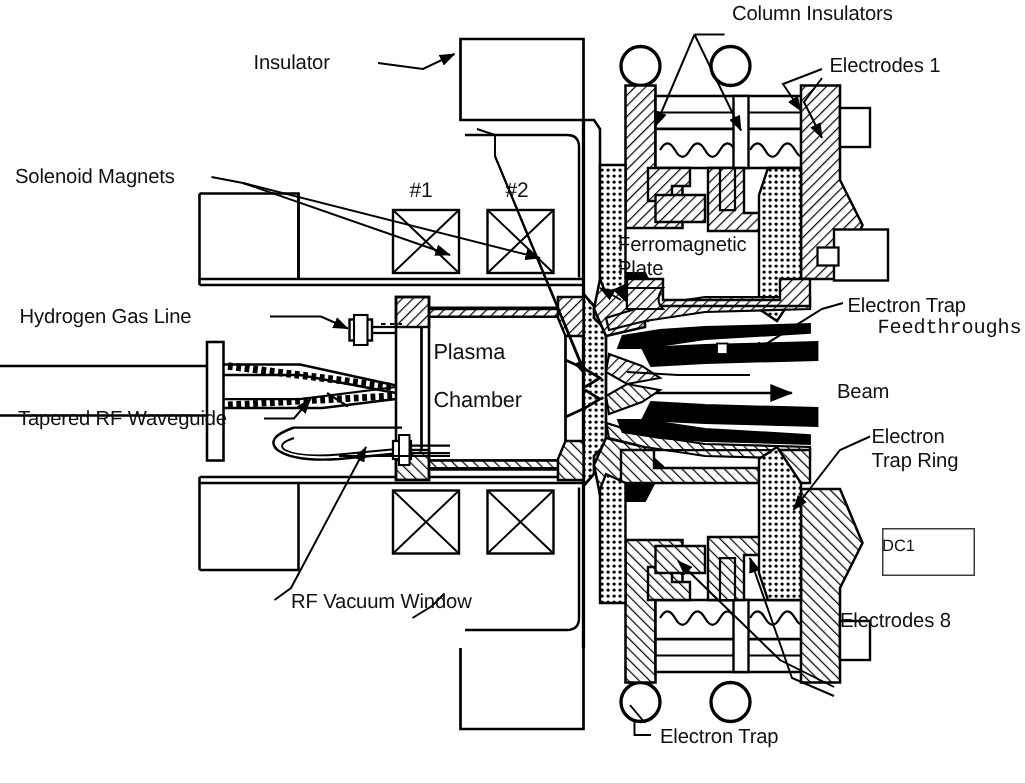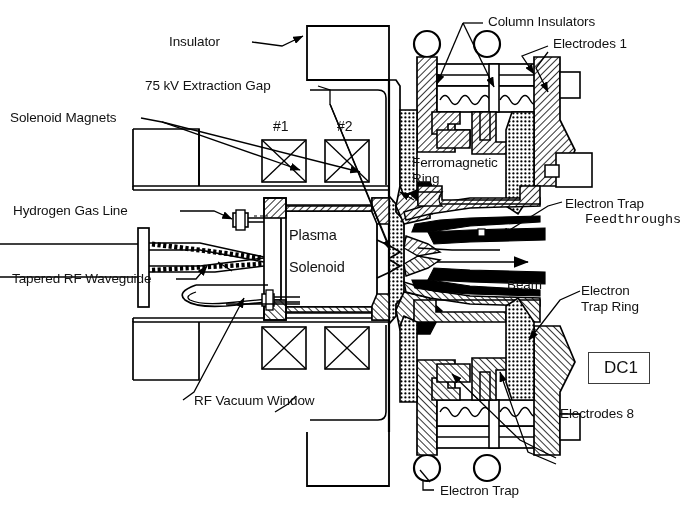--- a/index.html
+++ b/index.html
@@ -39,22 +39,22 @@
     width: 62px;
     height: 32px;
     border: 1.4px solid #3c3c3c;
     box-sizing: border-box;
   }
   .dc1txt {
     position: absolute;
     left: 588px;
     top: 358px;
     width: 66px;
-    text-align: center;
-    font-size: 17px;
+    text-align: left;
+    font-size: 11px;
     color: #111;
     font-family: "Liberation Sans", sans-serif;
   }
 </style>
 </head>
 <body>
 
 <div id="stage">
 
   <svg id="figure" viewBox="0 0 683 522">
@@ -347,44 +347,43 @@
 
       <path d="M434,490 L423,490 L423,480"></path>
       <path d="M430,482 L420,470"></path>
 
       <path d="M330,104 L390,248" stroke-dasharray="0"></path>
     </g>
   </svg>
 
   <div class="lbl" style="left:169px; top:34px;">Insulator</div>
 
-  <div class="lbl" style="left:488px; top:14px;">Column Insulators</div>
+  <div class="lbl" style="left:488px; top:1px;">Column Insulators</div>
 
   <div class="lbl" style="left:553px; top:36px;">Electrodes 1</div>
 
-  <div class="lbl" style="left:145px; top:78px;">75 kV Extraction Gap</div>
 
   <div class="lbl" style="left:10px; top:110px;">Solenoid Magnets</div>
 
   <div class="lbl" style="left:273px; top:119px; font-size:14px;">#1</div>
 
   <div class="lbl" style="left:337px; top:119px; font-size:14px;">#2</div>
 
   <div class="lbl two" style="left:412px; top:155px;">Ferromagnetic</div>
-  <div class="lbl two" style="left:412px; top:171px;">Ring</div>
+  <div class="lbl two" style="left:412px; top:171px;">Plate</div>
 
   <div class="lbl two" style="left:565px; top:196px;">Electron Trap</div>
   <div class="lbl two" style="left:585px; top:212px;font-family:Liberation Mono, monospace;">Feedthroughs</div>
 
   <div class="lbl" style="left:13px; top:203px;">Hydrogen Gas Line</div>
 
   <div class="lbl two" style="left:289px; top:227px; font-size:14.5px;">Plasma</div>
-  <div class="lbl two" style="left:289px; top:259px; font-size:14.5px;">Solenoid</div>
-
-  <div class="lbl" style="left:507px; top:253px;margin-top:24px;">Beam</div>
+  <div class="lbl two" style="left:289px; top:259px; font-size:14.5px;">Chamber</div>
+
+  <div class="lbl" style="left:558px; top:253px;">Beam</div>
 
   <div class="lbl two" style="left:581px; top:283px;">Electron</div>
   <div class="lbl two" style="left:581px; top:299px;">Trap Ring</div>
 
   <div class="lbl" style="left:194px; top:393px;">RF Vacuum Window</div>
 
   <div class="lbl" style="left:12px; top:271px;">Tapered RF Waveguide</div>
 
 
   <div class="lbl" style="left:560px; top:406px;">Electrodes 8</div>

